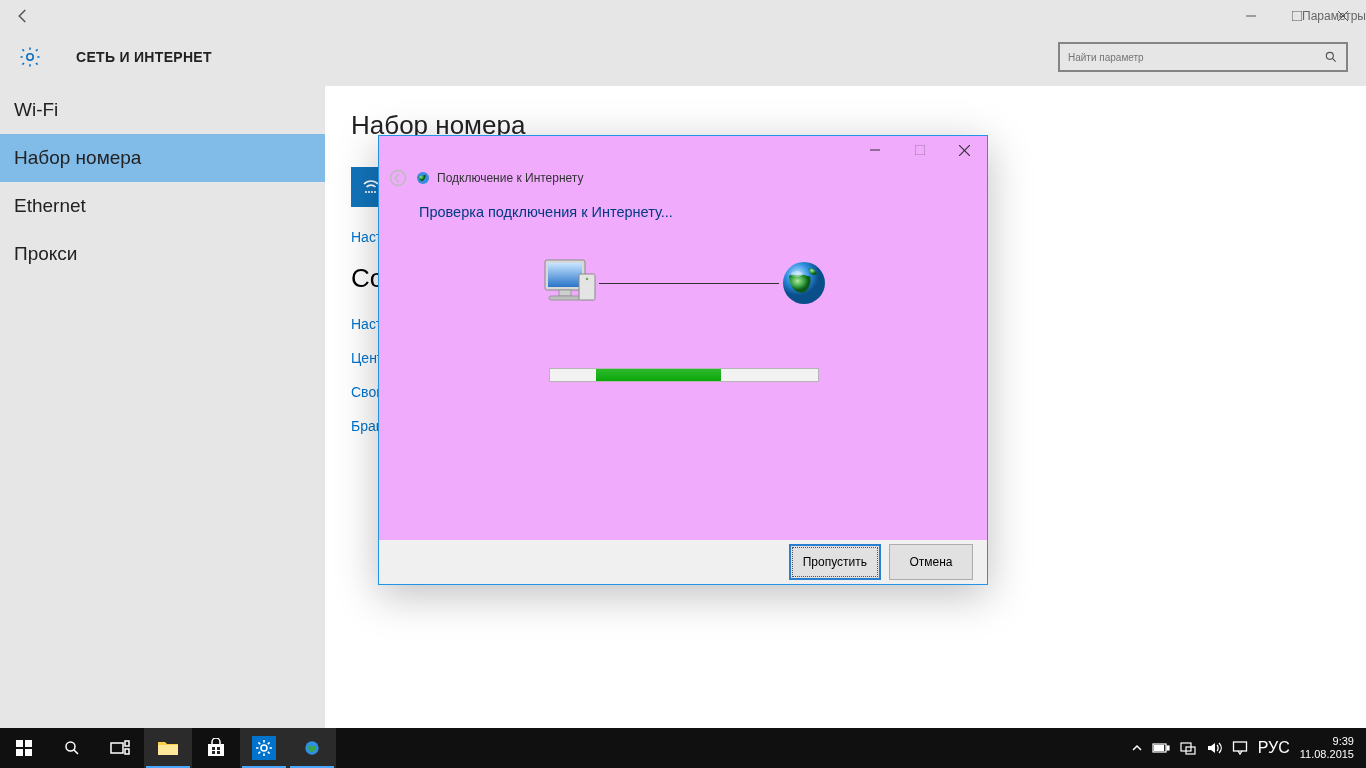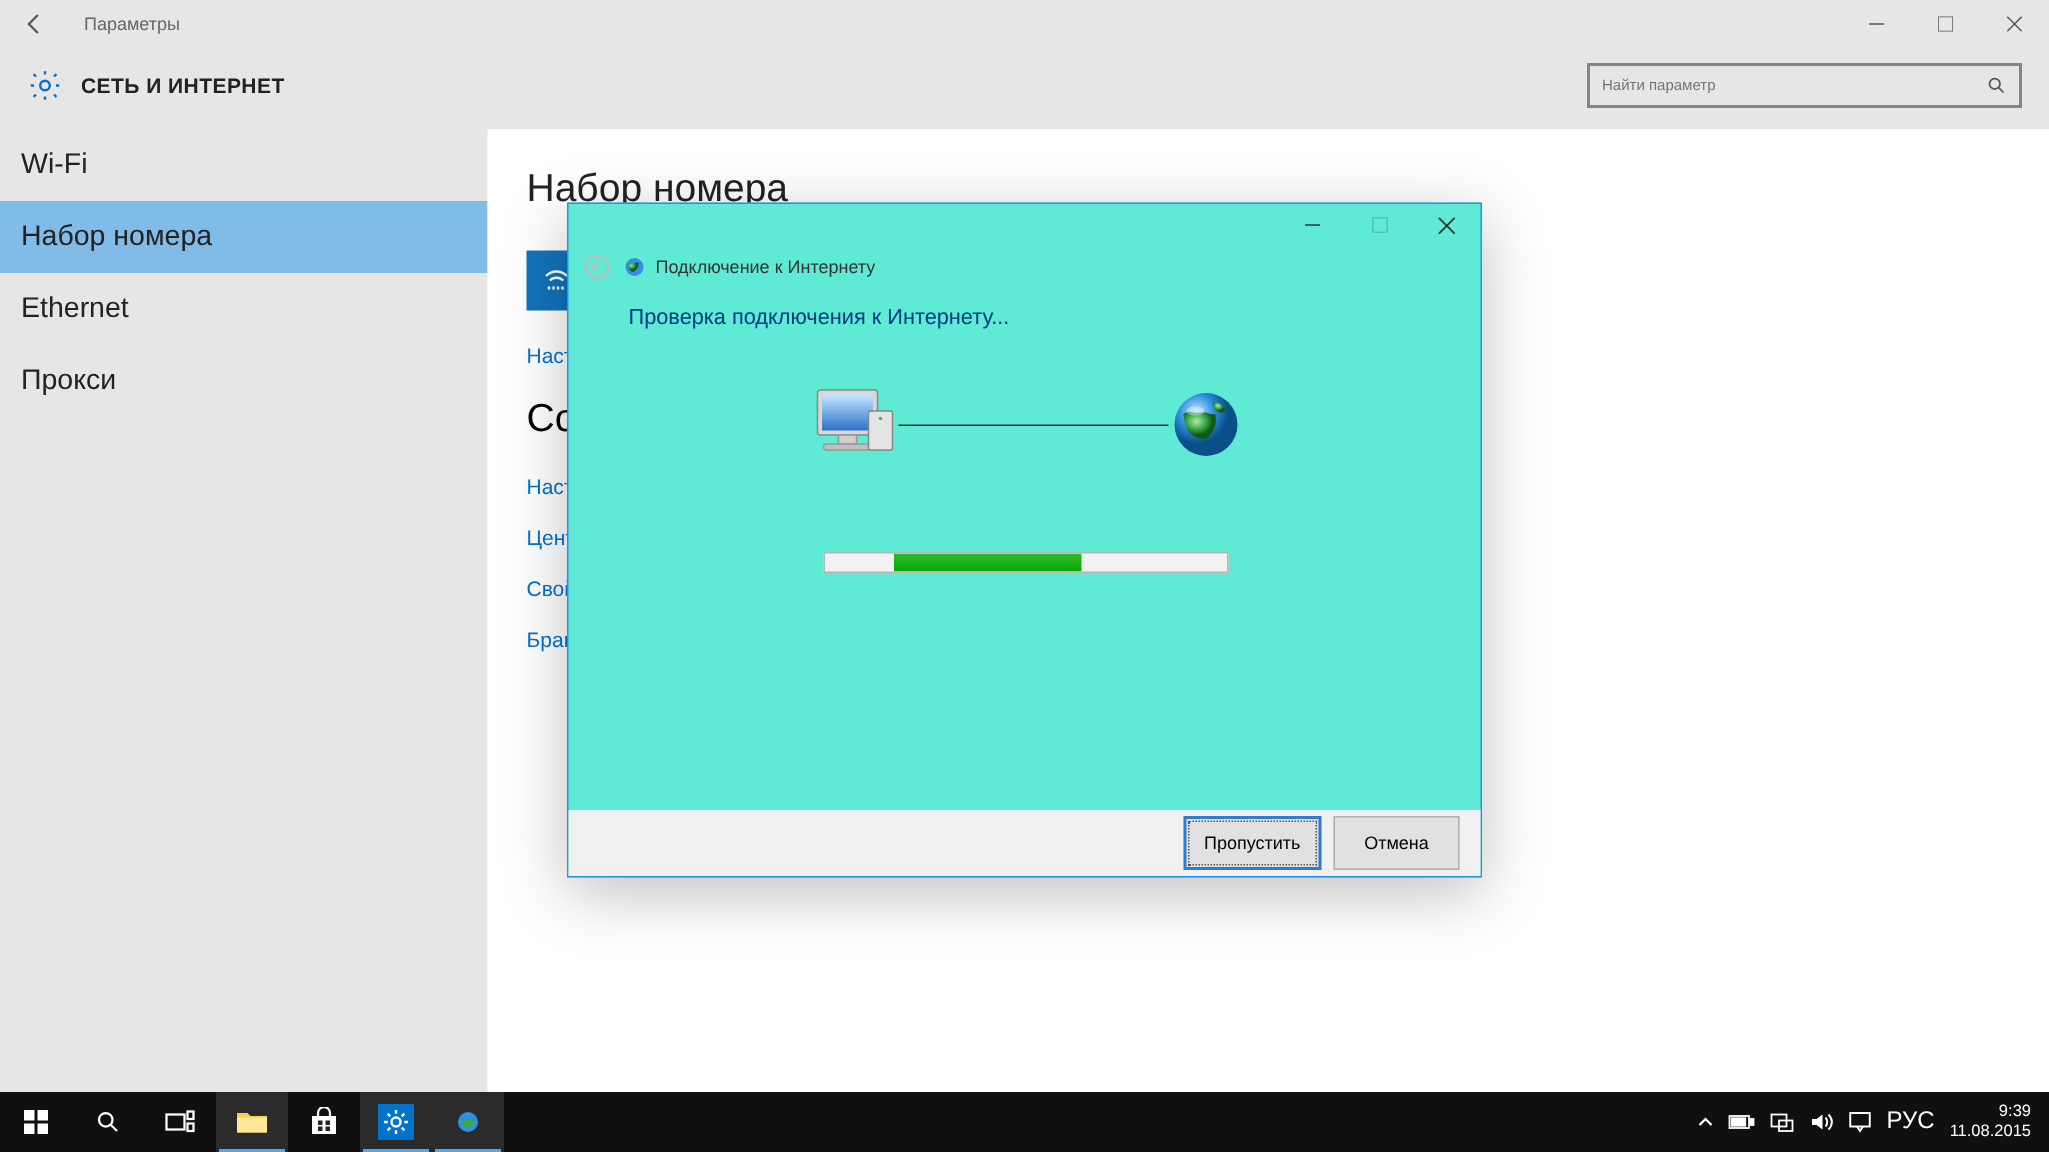--- a/index.html
+++ b/index.html
@@ -1,42 +1,42 @@
 <!DOCTYPE html>
 <html><head>
 <meta charset="utf-8">
 <style>
   * { box-sizing: border-box; margin: 0; padding: 0; }
   html, body { width: 1366px; height: 768px; font-family: "Segoe UI", Tahoma, sans-serif; overflow: hidden; background: #e6e6e6; }
   
   .settings-window { position: absolute; left: 0; top: 0; width: 1366px; height: 728px; background: #e6e6e6; }
-  .settings-titlebar { height: 32px; display: flex; align-items: center; padding-left: 14px; color: #555; font-size: 12px; }
+  .settings-titlebar { height: 32px; display: flex; align-items: center; padding-left: 14px; color: #555; font-size: 12px; justify-content: space-between; }
   .settings-back { width: 24px; color: #555; font-size: 18px; margin-right: 18px; cursor: pointer; }
   .settings-title { color: #666; }
   .tb-controls { position: absolute; right: 0; top: 0; display: flex; }
   .tb-btn { width: 46px; height: 32px; display: flex; align-items: center; justify-content: center; color: #555; font-size: 11px; cursor: pointer; }
   .settings-header { padding: 10px 18px 14px 18px; display: flex; align-items: center; }
   .gear-icon { width: 24px; height: 24px; margin-right: 12px; color: #0062b0; }
-  .settings-header h1 { font-size: 14px; letter-spacing: 0.3px; font-weight: 600; color: #222; }
+  .settings-header h1 { font-size: 14px; letter-spacing: 0.3px; font-weight: 600; color: #222; margin-left: 22px; }
   .search-box { margin-left: auto; width: 290px; height: 30px; border: 2px solid #848484; background: #e6e6e6; display: flex; align-items: center; padding: 0 8px; }
   .search-box input { flex: 1; border: none; background: transparent; outline: none; font-size: 10px; color: #555; }
   .search-box .sicon { color: #555; }
   .settings-body { display: flex; height: calc(100% - 84px); }
   .sidebar { width: 325px; background: #e6e6e6; }
   .sidebar-item { height: 48px; display: flex; align-items: center; padding-left: 14px; font-size: 19px; color: #222; cursor: pointer; }
   .sidebar-item.selected { background: #81bbe8; }
   .content { flex: 1; background: #fff; padding: 24px 26px; }
   .content h2 { font-size: 26px; font-weight: 400; color: #222; margin-bottom: 26px; }
   .conn-tile { width: 40px; height: 40px; background: #1274bb; display: flex; align-items: center; justify-content: center; margin-bottom: 22px; }
   .conn-tile svg { width: 24px; height: 24px; }
   .conn-link { color: #0173cc; font-size: 14px; margin-bottom: 18px; cursor: pointer; display: block; }
   .related-heading { font-size: 26px; font-weight: 400; margin: 6px 0 22px 0; }
 
   
-  .wizard { position: absolute; left: 378px; top: 135px; width: 610px; height: 450px; background: #5eead4; border: 1px solid #2393e5; box-shadow: 0 10px 40px rgba(0,0,0,0.25); display: flex; flex-direction: column; }
+  .wizard { position: absolute; left: 378px; top: 135px; width: 610px; height: 450px; background: #f0abfc; border: 1px solid #2393e5; box-shadow: 0 10px 40px rgba(0,0,0,0.25); display: flex; flex-direction: column; }
   .wiz-titlebar { height: 28px; display: flex; align-items: center; }
   .wiz-controls { margin-left: auto; display: flex; }
   .wiz-ctrl { width: 45px; height: 28px; display: flex; align-items: center; justify-content: center; font-size: 12px; color: #333; cursor: pointer; }
   .wiz-nav { height: 28px; display: flex; align-items: center; padding-left: 10px; border-bottom: 0; }
   .wiz-back { color: #999; font-size: 18px; margin-right: 8px; }
   .wiz-nav-title { font-size: 12px; color: #333; display: flex; align-items: center; gap: 6px; }
   .globe-small { width: 16px; height: 16px; }
   .wiz-content { flex: 1; padding: 12px 38px 0 40px; }
   .wiz-msg { color: #003a82; font-size: 14.5px; margin-bottom: 36px; }
   .diagram { display: flex; align-items: center; justify-content: center; gap: 0; margin-bottom: 58px; }

